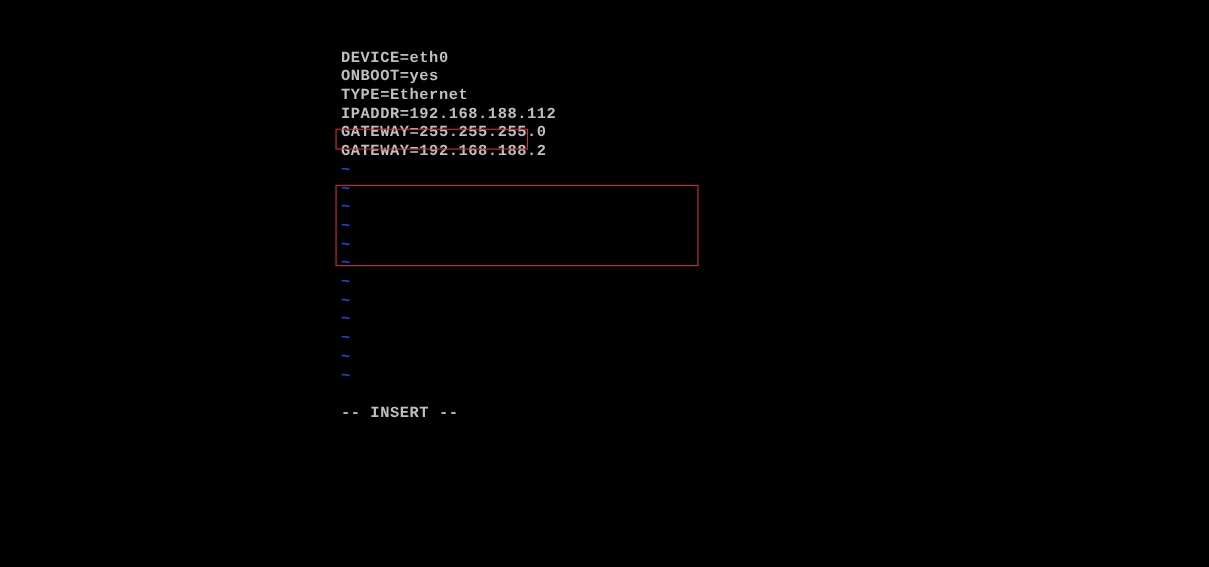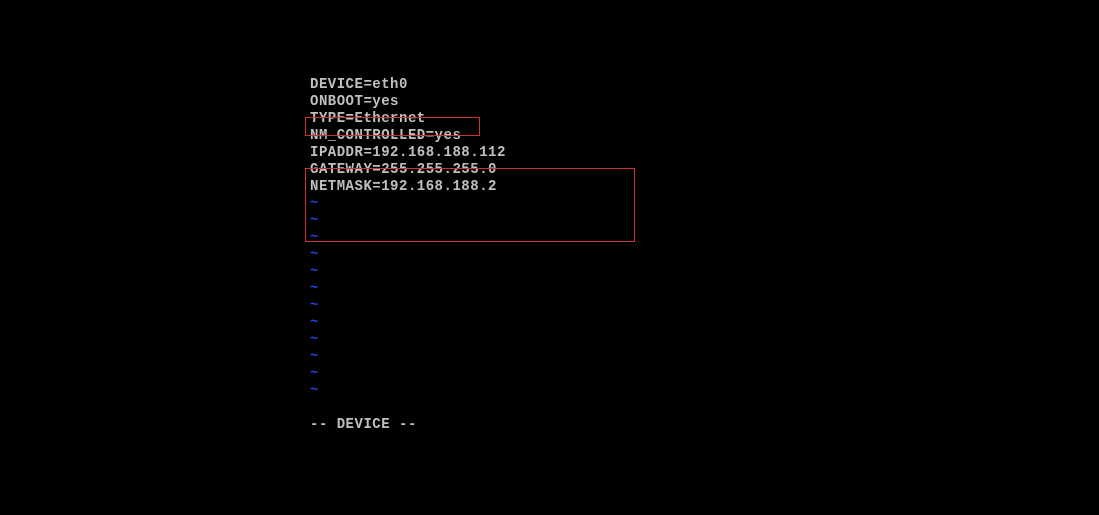--- a/index.html
+++ b/index.html
@@ -13,21 +13,21 @@
       height: 515px;
       font-family: "Courier New", monospace;
       font-size: 14px;
       font-weight: bold;
       color: #bfbfbf;
       overflow: hidden;
       letter-spacing: 0.5px;
     }
     .terminal {
       position: relative;
-      padding-top: 76px;
+      padding-top: 45px;
       padding-left: 310px;
       line-height: 17px;
     }
     .line {
       white-space: pre;
       height: 17px;
     }
     .tilde {
       color: #2244dd;
       font-weight: bold;
@@ -55,34 +55,33 @@
       color: #bfbfbf;
     }
   </style>
 </head>
 <body>
 
 <div class="terminal">
   <div class="line">DEVICE=eth0</div>
   <div class="line">ONBOOT=yes</div>
   <div class="line">TYPE=Ethernet</div>
-  <div class="line">NM_CONTROLLED=yes</div>
   <div class="line">IPADDR=192.168.188.112</div>
   <div class="line">GATEWAY=255.255.255.0</div>
-  <div class="line">NETMASK=192.168.188.2</div>
+  <div class="line">GATEWAY=192.168.188.2</div>
   <div class="line tilde">~</div>
   <div class="line tilde">~</div>
   <div class="line tilde">~</div>
   <div class="line tilde">~</div>
   <div class="line tilde">~</div>
   <div class="line tilde">~</div>
   <div class="line tilde">~</div>
   <div class="line tilde">~</div>
   <div class="line tilde">~</div>
   <div class="line tilde">~</div>
   <div class="line tilde">~</div>
   <div class="line tilde">~</div>
   <div class="line"> </div>
-  <div class="status-line">-- DEVICE --</div>
+  <div class="status-line">-- INSERT --</div>
 
   <div class="box-red-1"></div>
   <div class="box-red-2"></div>
 </div>
 
 </body></html>

